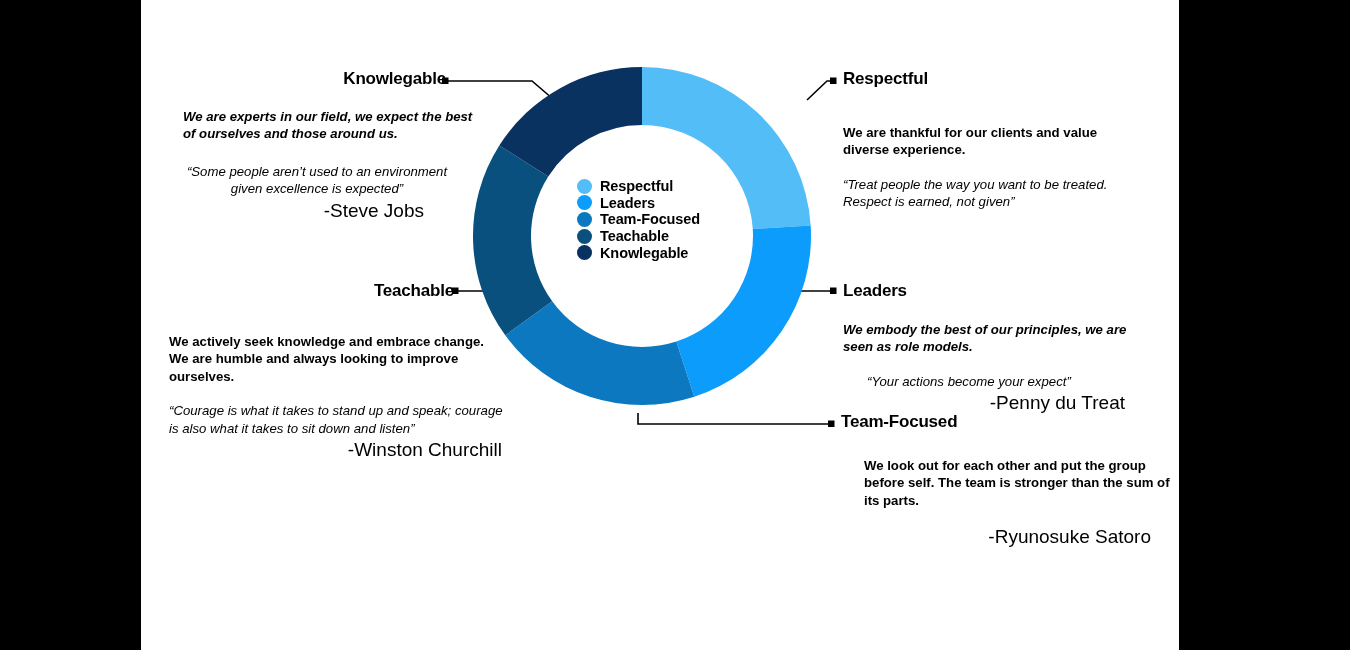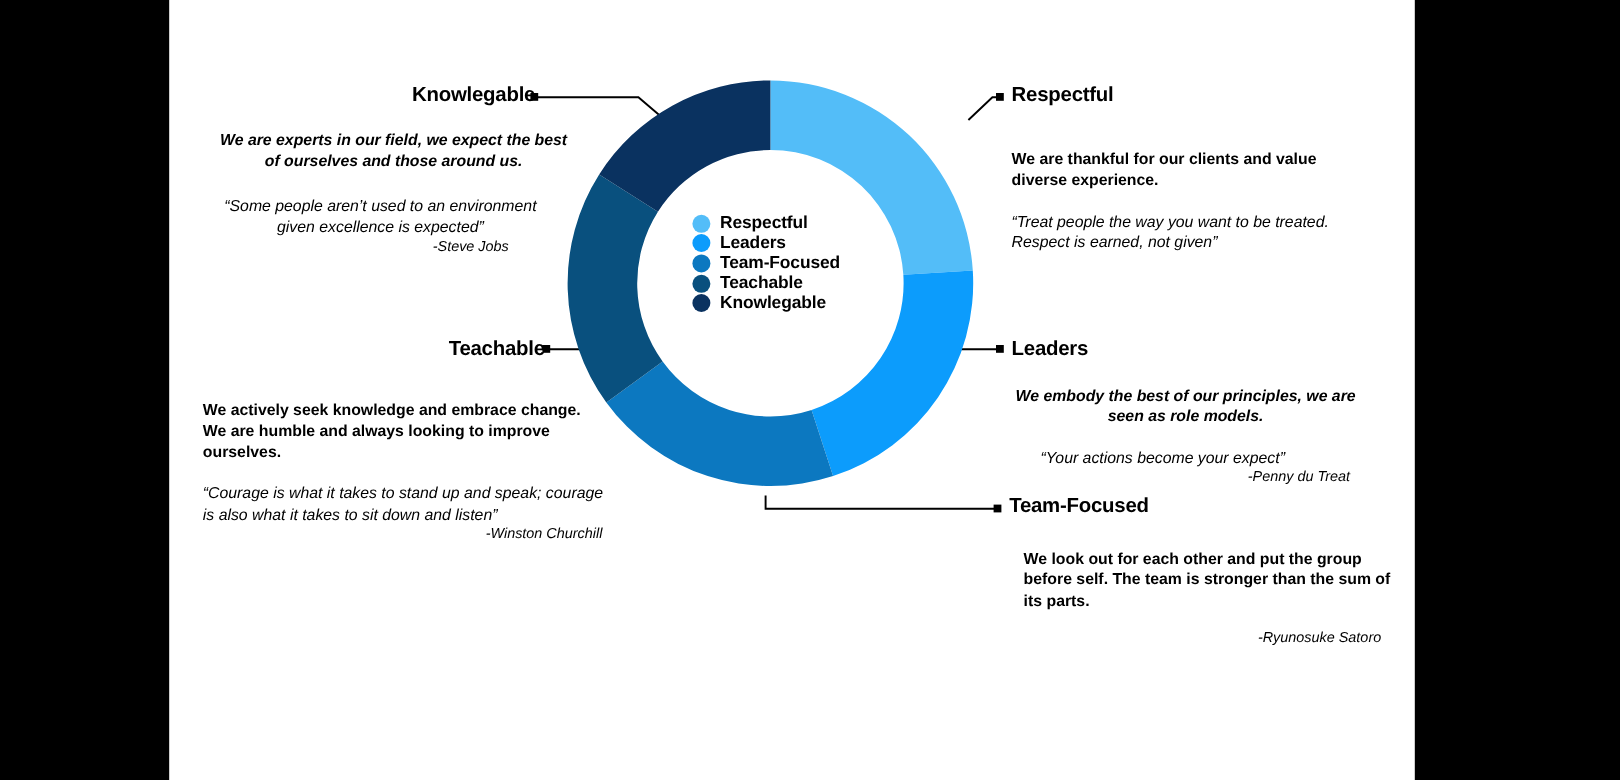--- a/index.html
+++ b/index.html
@@ -86,29 +86,28 @@
     font-weight: bold;
     letter-spacing: -0.2px;
     white-space: nowrap;
     line-height: 1;
   }
   .callout-body {
     font-size: 13.2px;
     font-weight: bold;
     line-height: 1.32;
   }
-  .callout-body.ital { font-style: italic; text-align: center; }
+  .callout-body.ital { font-style: italic; }
   .callout-quote {
     font-size: 13.2px;
     font-style: italic;
     line-height: 1.32;
   }
   .callout-attrib {
-    font-size: 12px;
-    font-style: italic;
+    font-size: 19px;
     line-height: 1.32;
   }
   .ta-right { text-align: right; }
   .ta-left  { text-align: left; }
 
   
   #connectors {
     position: absolute;
     left: 0; top: 0;
     width: 1038px; height: 650px;
@@ -210,18 +209,18 @@
 
     <div class="callout" style="left:702px; top:282px; width:320px;">
       <div class="callout-title ta-left">Leaders</div>
       <div class="callout-body ital ta-left" style="margin-top:22px; width:290px;">We embody the best of our principles, we are seen as role models.</div>
       <div class="callout-quote ta-left" style="margin-top:17px; margin-left:24px; width:280px;">“Your actions become your expect”</div>
       <div class="callout-attrib ta-right" style="width:282px;">-Penny du Treat</div>
     </div>
 
     <div class="callout" style="left:700px; top:413px; width:330px;">
       <div class="callout-title ta-left">Team-Focused</div>
-      <div class="callout-body ta-left" style="margin-top:27px; margin-left:12px; width:322px;">We look out for each other and put the group before self. The team is stronger than the sum of its parts.</div>
+      <div class="callout-body ta-left" style="margin-top:27px; margin-left:23px; width:322px;">We look out for each other and put the group before self. The team is stronger than the sum of its parts.</div>
       <div class="callout-attrib ta-right" style="margin-top:15px; width:310px;">-Ryunosuke Satoro</div>
     </div>
 
   </div>
 </div>
 
 </body></html>

